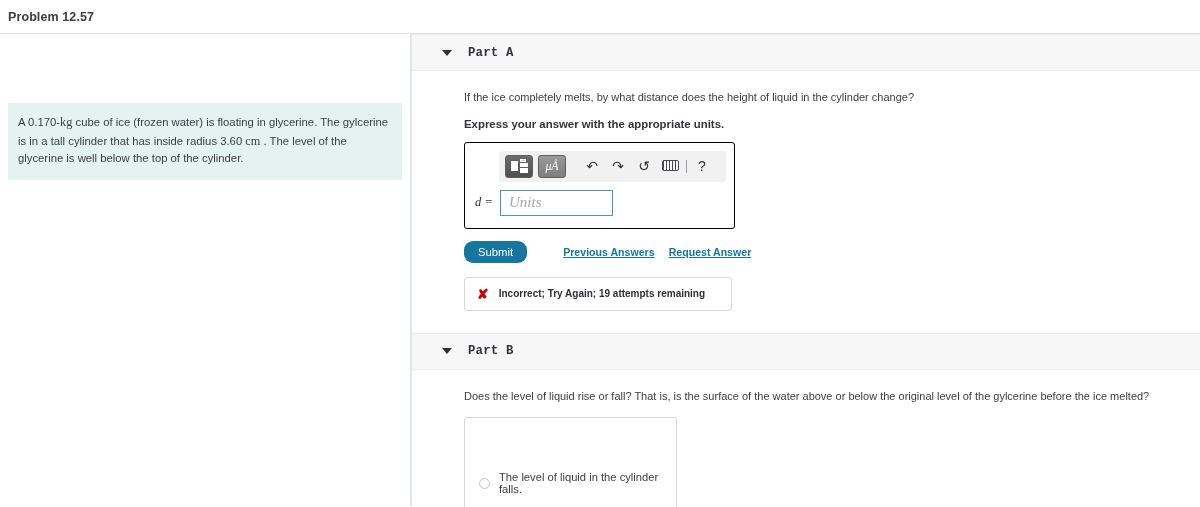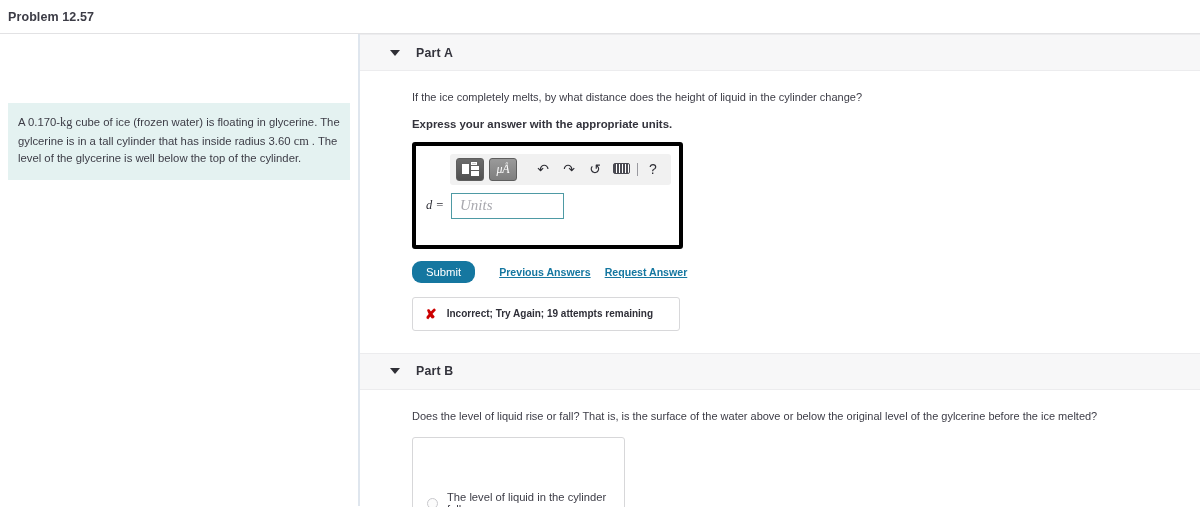--- a/index.html
+++ b/index.html
@@ -31,21 +31,21 @@
     color: #3c3c46;
     letter-spacing: .1px;
   }
 
   
   .columns {
     display: flex;
     height: 472px;
   }
   .left-pane {
-    width: 360px;
+    width: 412px;
     box-sizing: border-box;
     border-right: 2px solid #dfe6ee;
     padding: 0;
     position: relative;
   }
   .statement-box {
     margin: 69px 8px 0 8px;
     background: #e4f2f1;
     padding: 10px 10px 12px 10px;
     box-sizing: border-box;
@@ -82,20 +82,21 @@
     border-left: 5px solid transparent;
     border-right: 5px solid transparent;
     border-top: 6px solid #2f2f36;
     margin-right: 16px;
   }
   .part-label {
     font-size: 12.3px;
     font-weight: bold;
     color: #33333c;
     letter-spacing: .2px;
+    font-family: Liberation Mono, monospace;
   }
 
   
   .part-content {
     padding: 0 0 0 52px;
   }
   .q-text {
     font-size: 11px;
     color: #3c3c46;
     line-height: 1.5;
@@ -105,24 +106,24 @@
     font-size: 11.4px;
     font-weight: bold;
     color: #33333c;
     margin-top: 12px;
   }
 
   
   .answer-box {
     margin-top: 12px;
     width: 271px;
-    border: 4px solid #000000;
+    border: 1px solid #000000;
     border-radius: 3px;
     box-sizing: border-box;
-    padding: 8px 8px 26px 8px;
+    padding: 8px 8px 12px 8px;
     background: #fff;
   }
   .toolbar {
     background: #f1f1f1;
     border-radius: 3px;
     height: 31px;
     display: flex;
     align-items: center;
     padding: 0 6px;
     box-sizing: border-box;
@@ -228,21 +229,21 @@
     border: none;
     border-radius: 9px;
     cursor: pointer;
     font-family: "Liberation Sans", sans-serif;
   }
   .link {
     color: #1577a0;
     font-size: 10.6px;
     font-weight: bold;
     text-decoration: underline;
-    margin-left: 24px;
+    margin-left: 36px;
     cursor: pointer;
   }
   .link.tight { margin-left: 14px; text-align: right; }
 
   
   .feedback {
     margin-top: 14px;
     width: 268px;
     border: 1px solid #d8d8da;
     border-radius: 3px;

